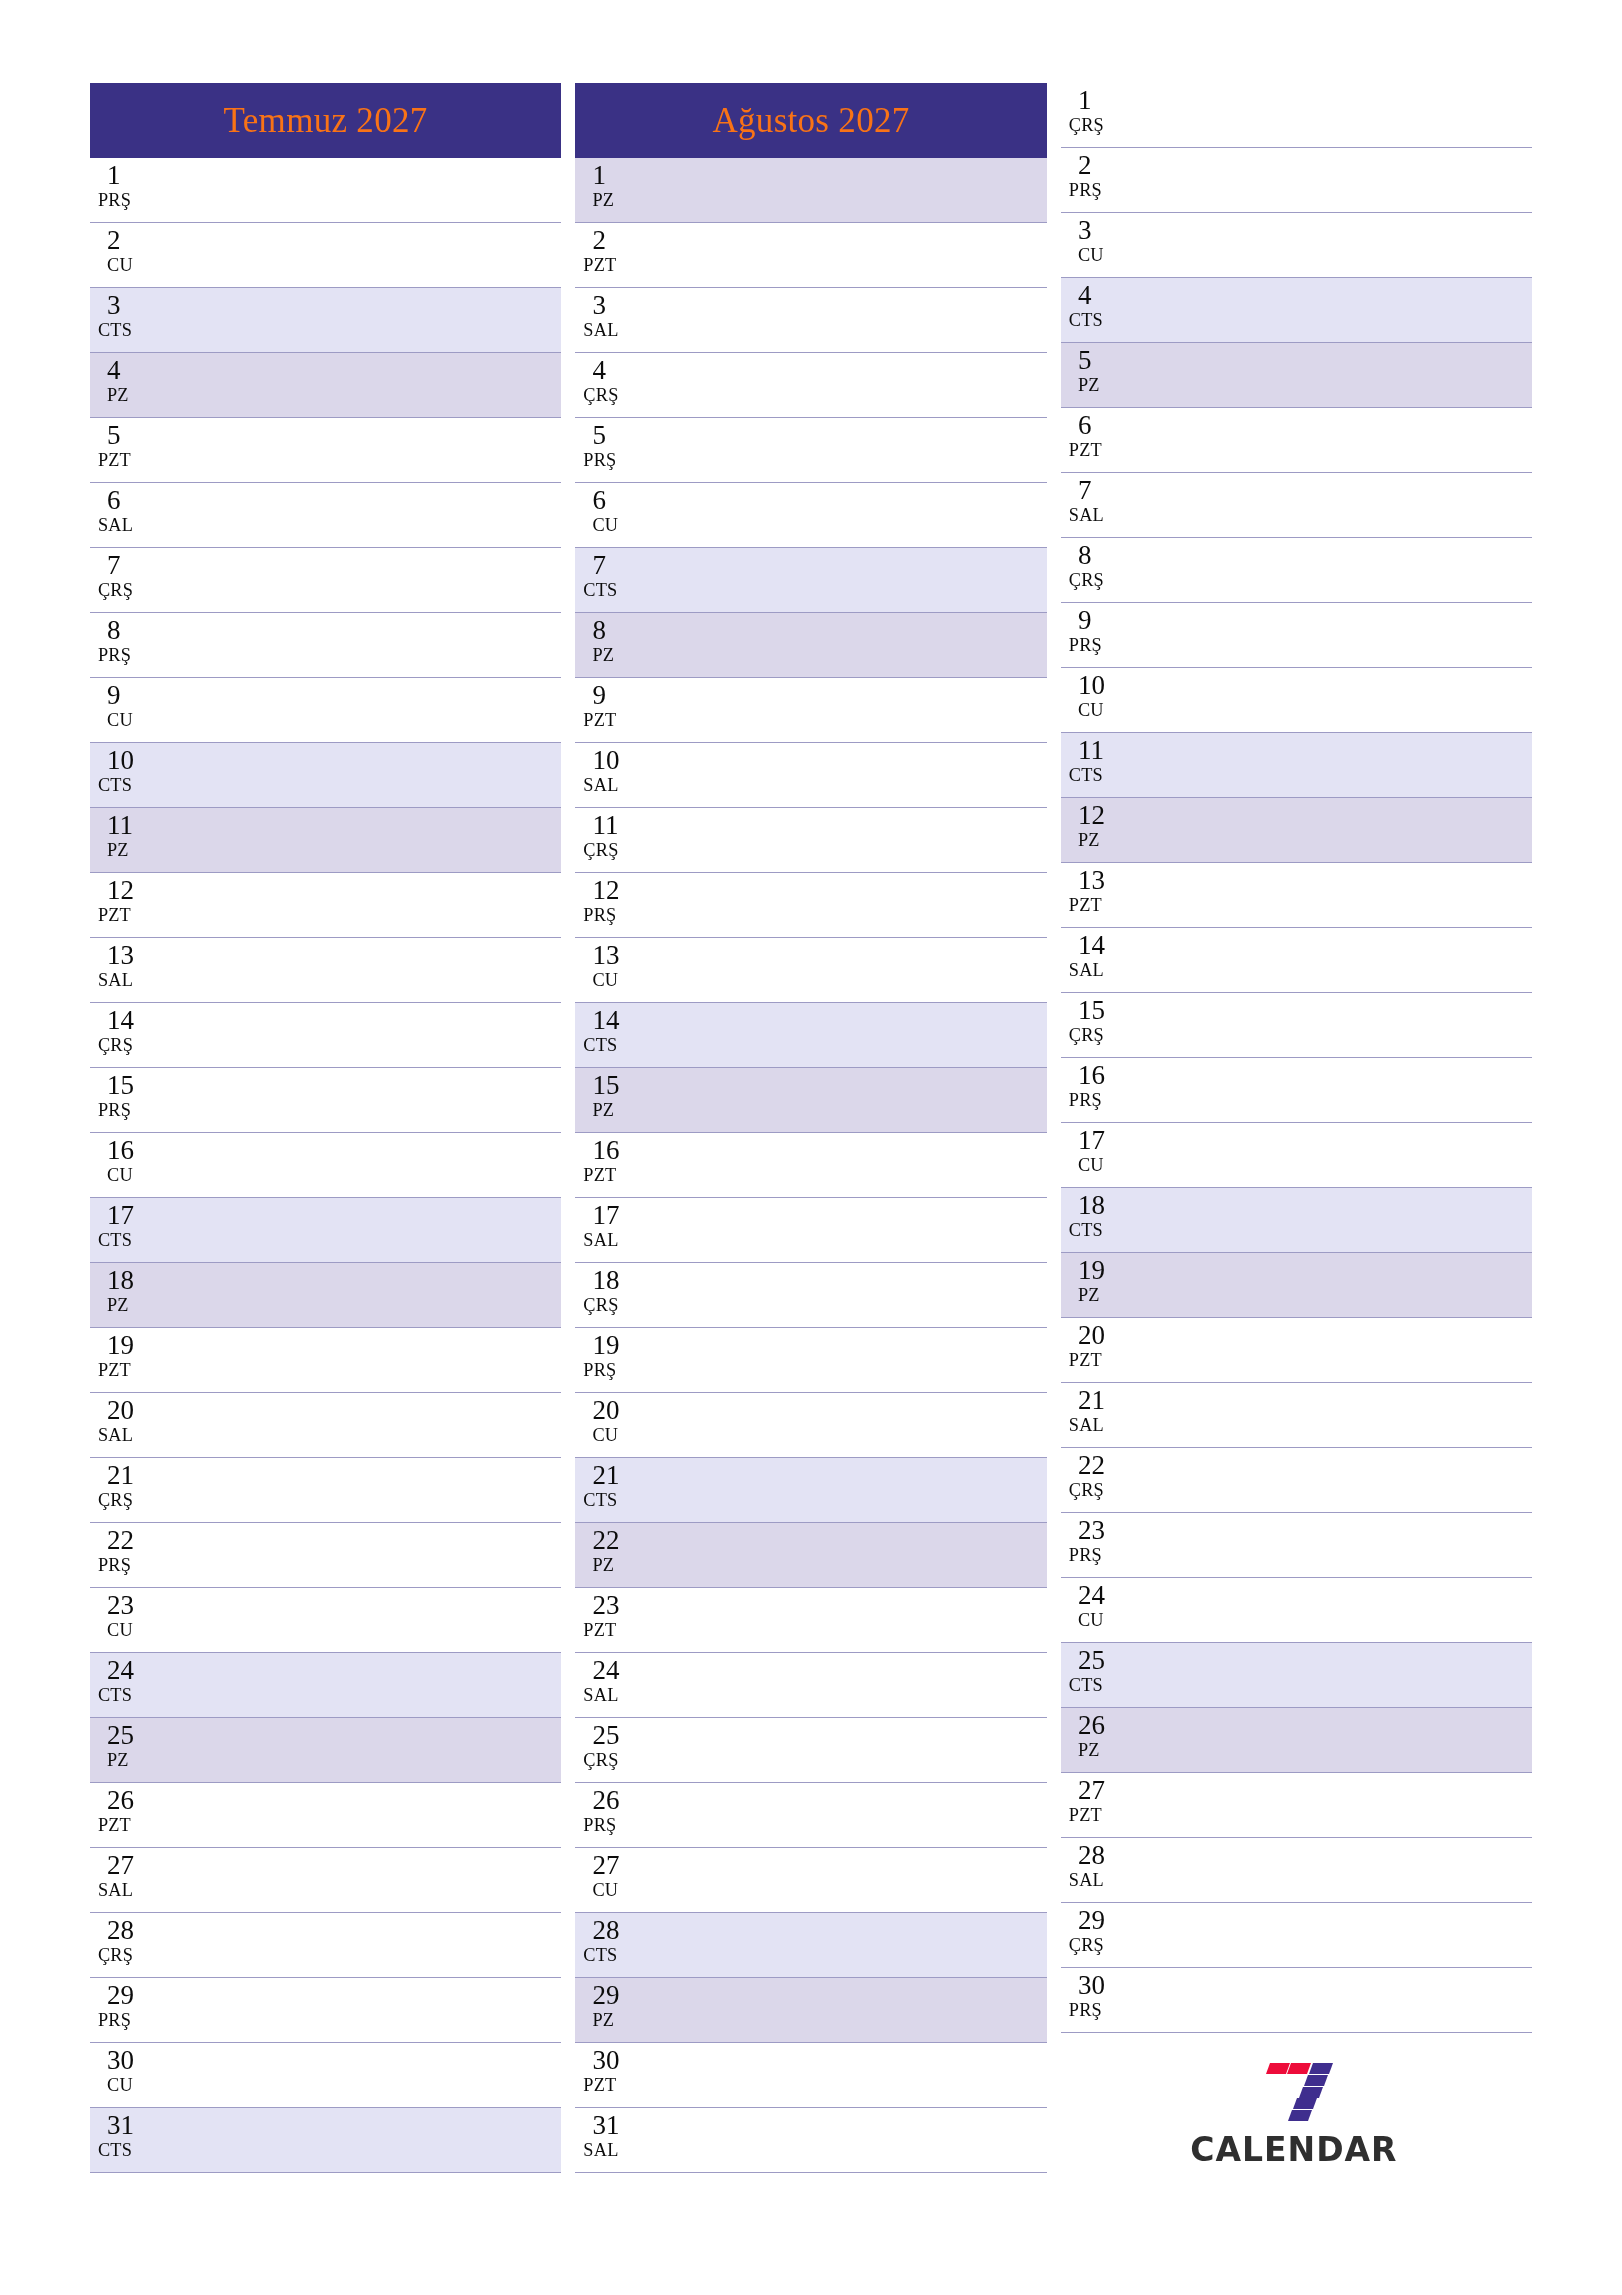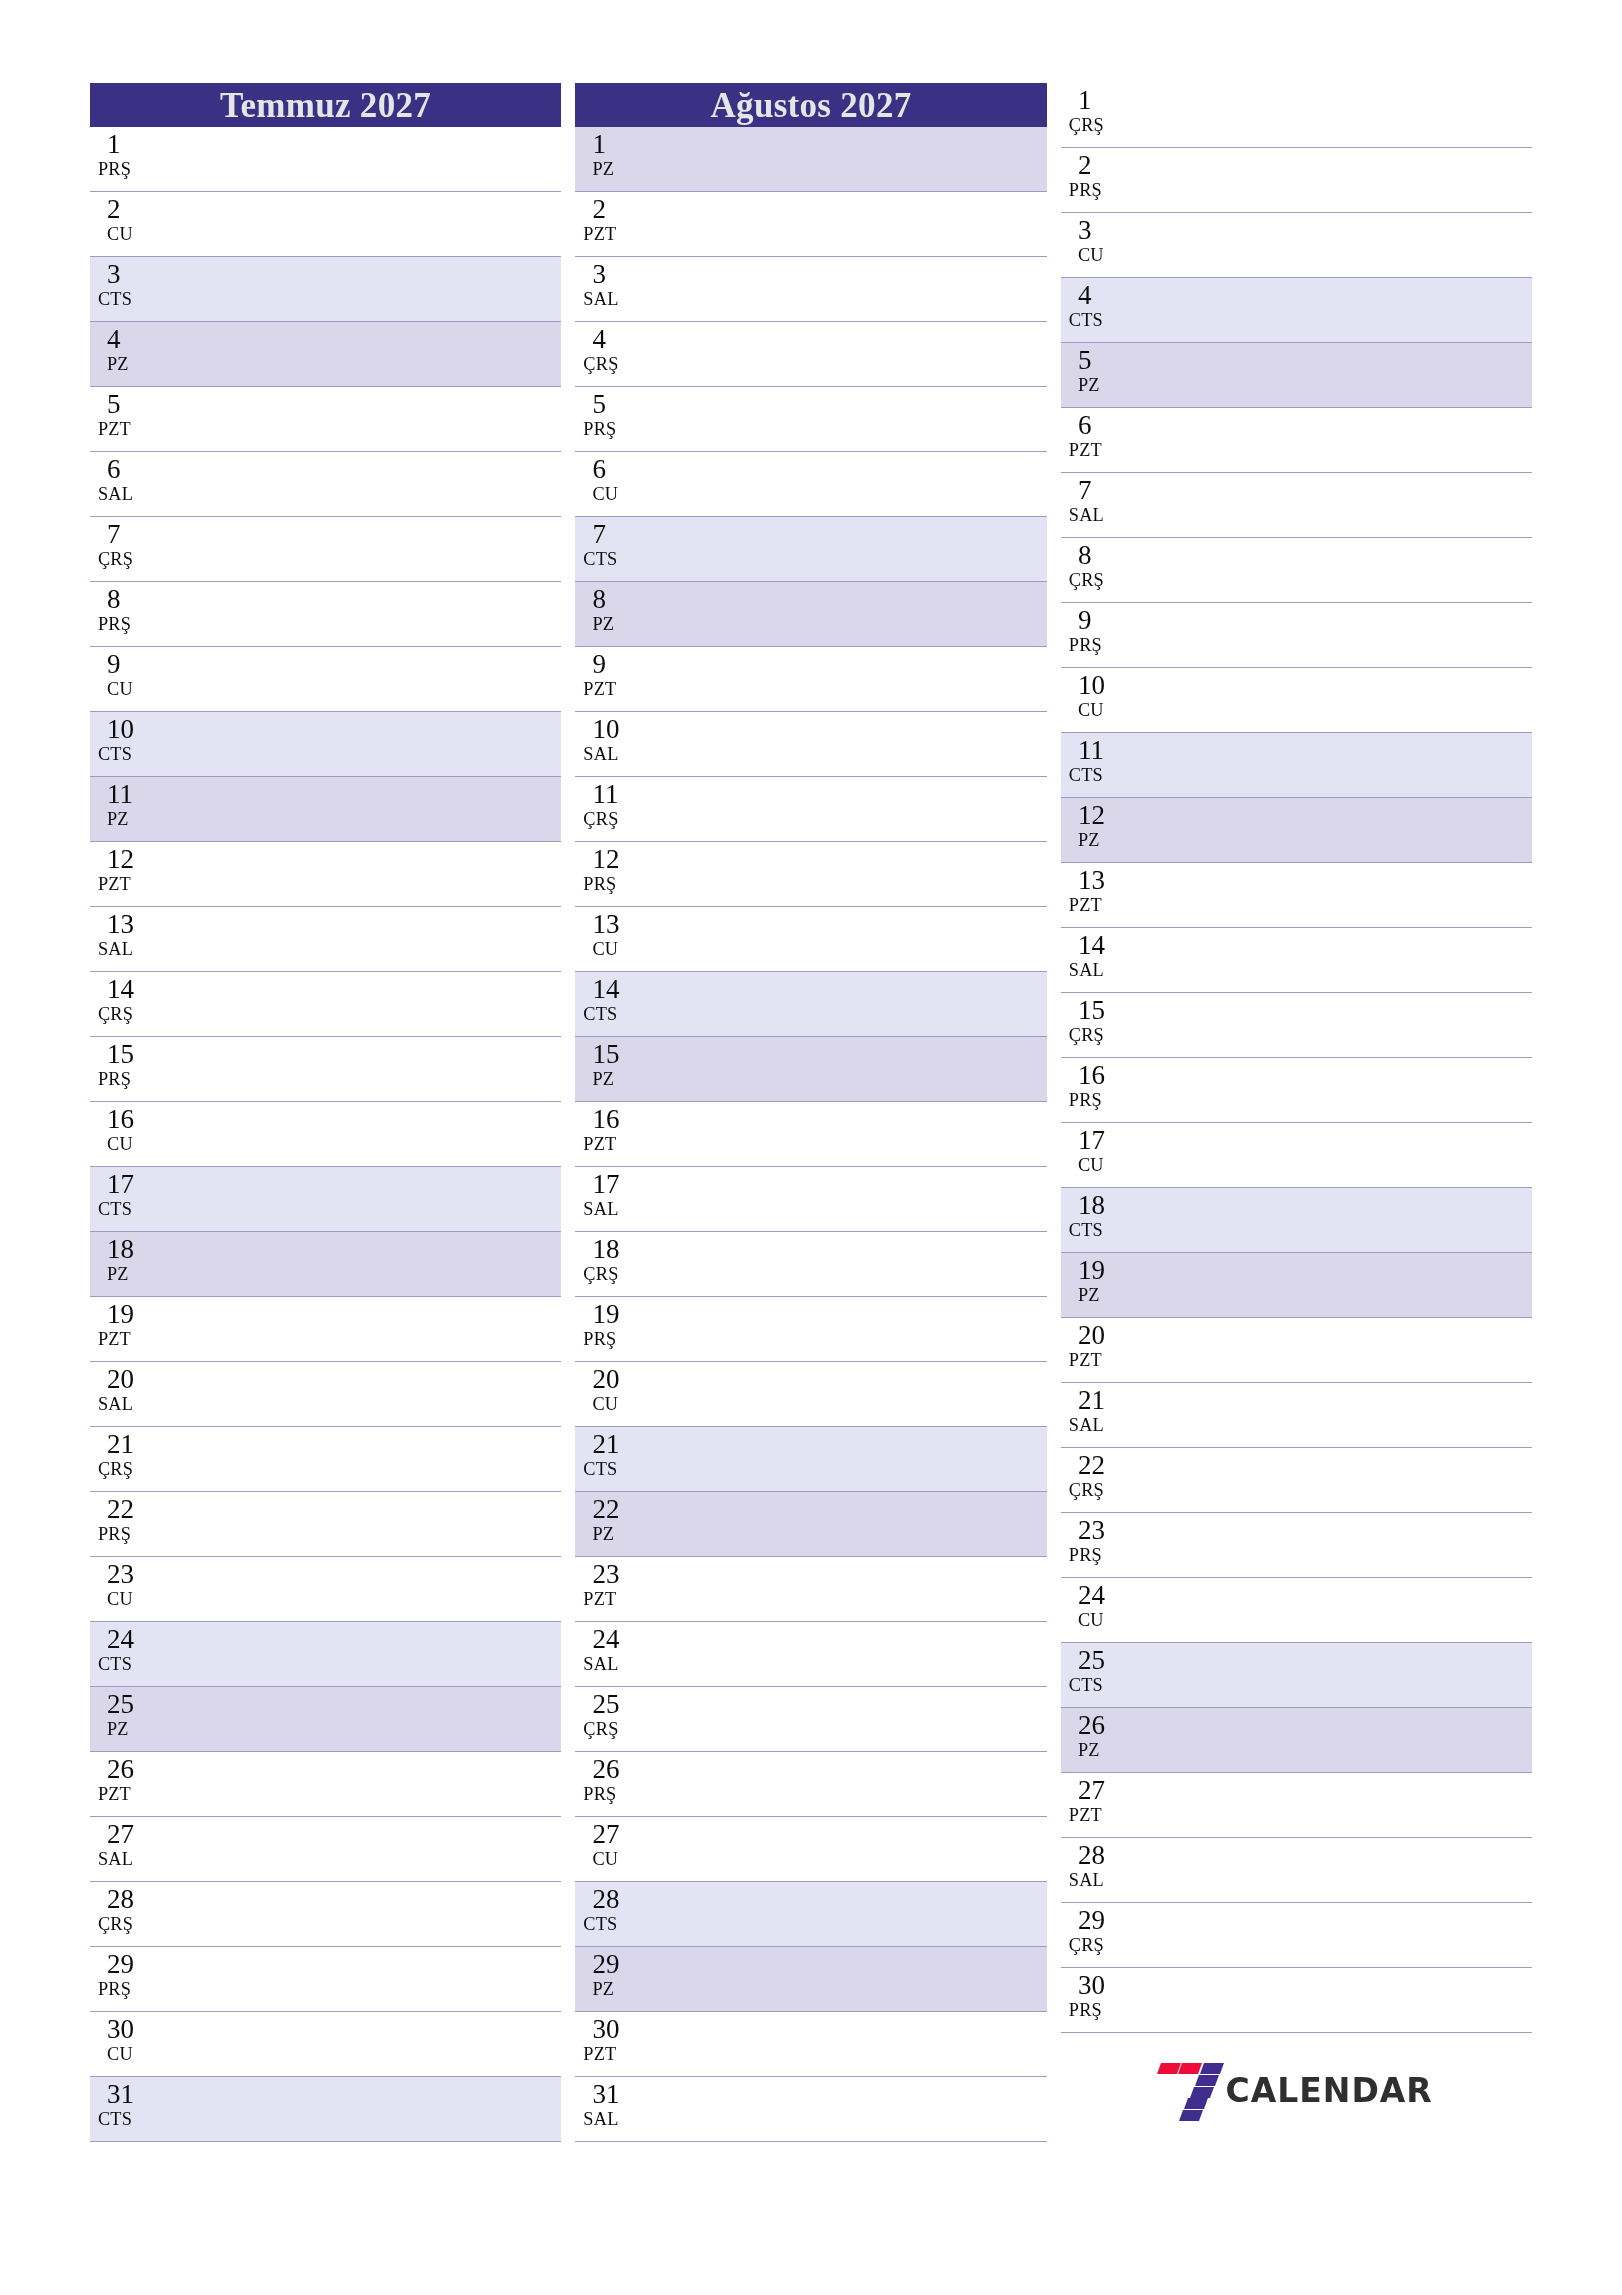--- a/index.html
+++ b/index.html
@@ -28,29 +28,29 @@
   }
 
   .month-col {
     flex: 1 1 0;
     min-width: 0;
     display: flex;
     flex-direction: column;
   }
 
   .month-header {
-    height: 44px;
+    height: 75px;
     background: #3a3185;
-    color: #e5e5e5;
+    color: #f97316;
     display: flex;
     align-items: center;
     justify-content: center;
     font-family: "Liberation Serif", "DejaVu Serif", serif;
     font-size: 35px;
-    font-weight: 700;
+    font-weight: 400;
     letter-spacing: 0.3px;
     line-height: 1;
     box-sizing: border-box;
   }
 
   .days-list {
     display: flex;
     flex-direction: column;
   }
 
@@ -95,23 +95,23 @@
     left: 98px;
     right: 0;
     top: 0;
     bottom: 0;
   }
 
   
   .brand {
     margin-top: 26px;
     display: flex;
-    flex-direction: row;
+    flex-direction: column;
     align-items: center;
-    justify-content: center;
+    justify-content: flex-start;
     padding-right: 5.2px;
     gap: 10.5px;
   }
   .brand-mark {
     position: relative;
     width: 60px;
     height: 63px;
     flex: none;
   }
   .brand-mark i {

